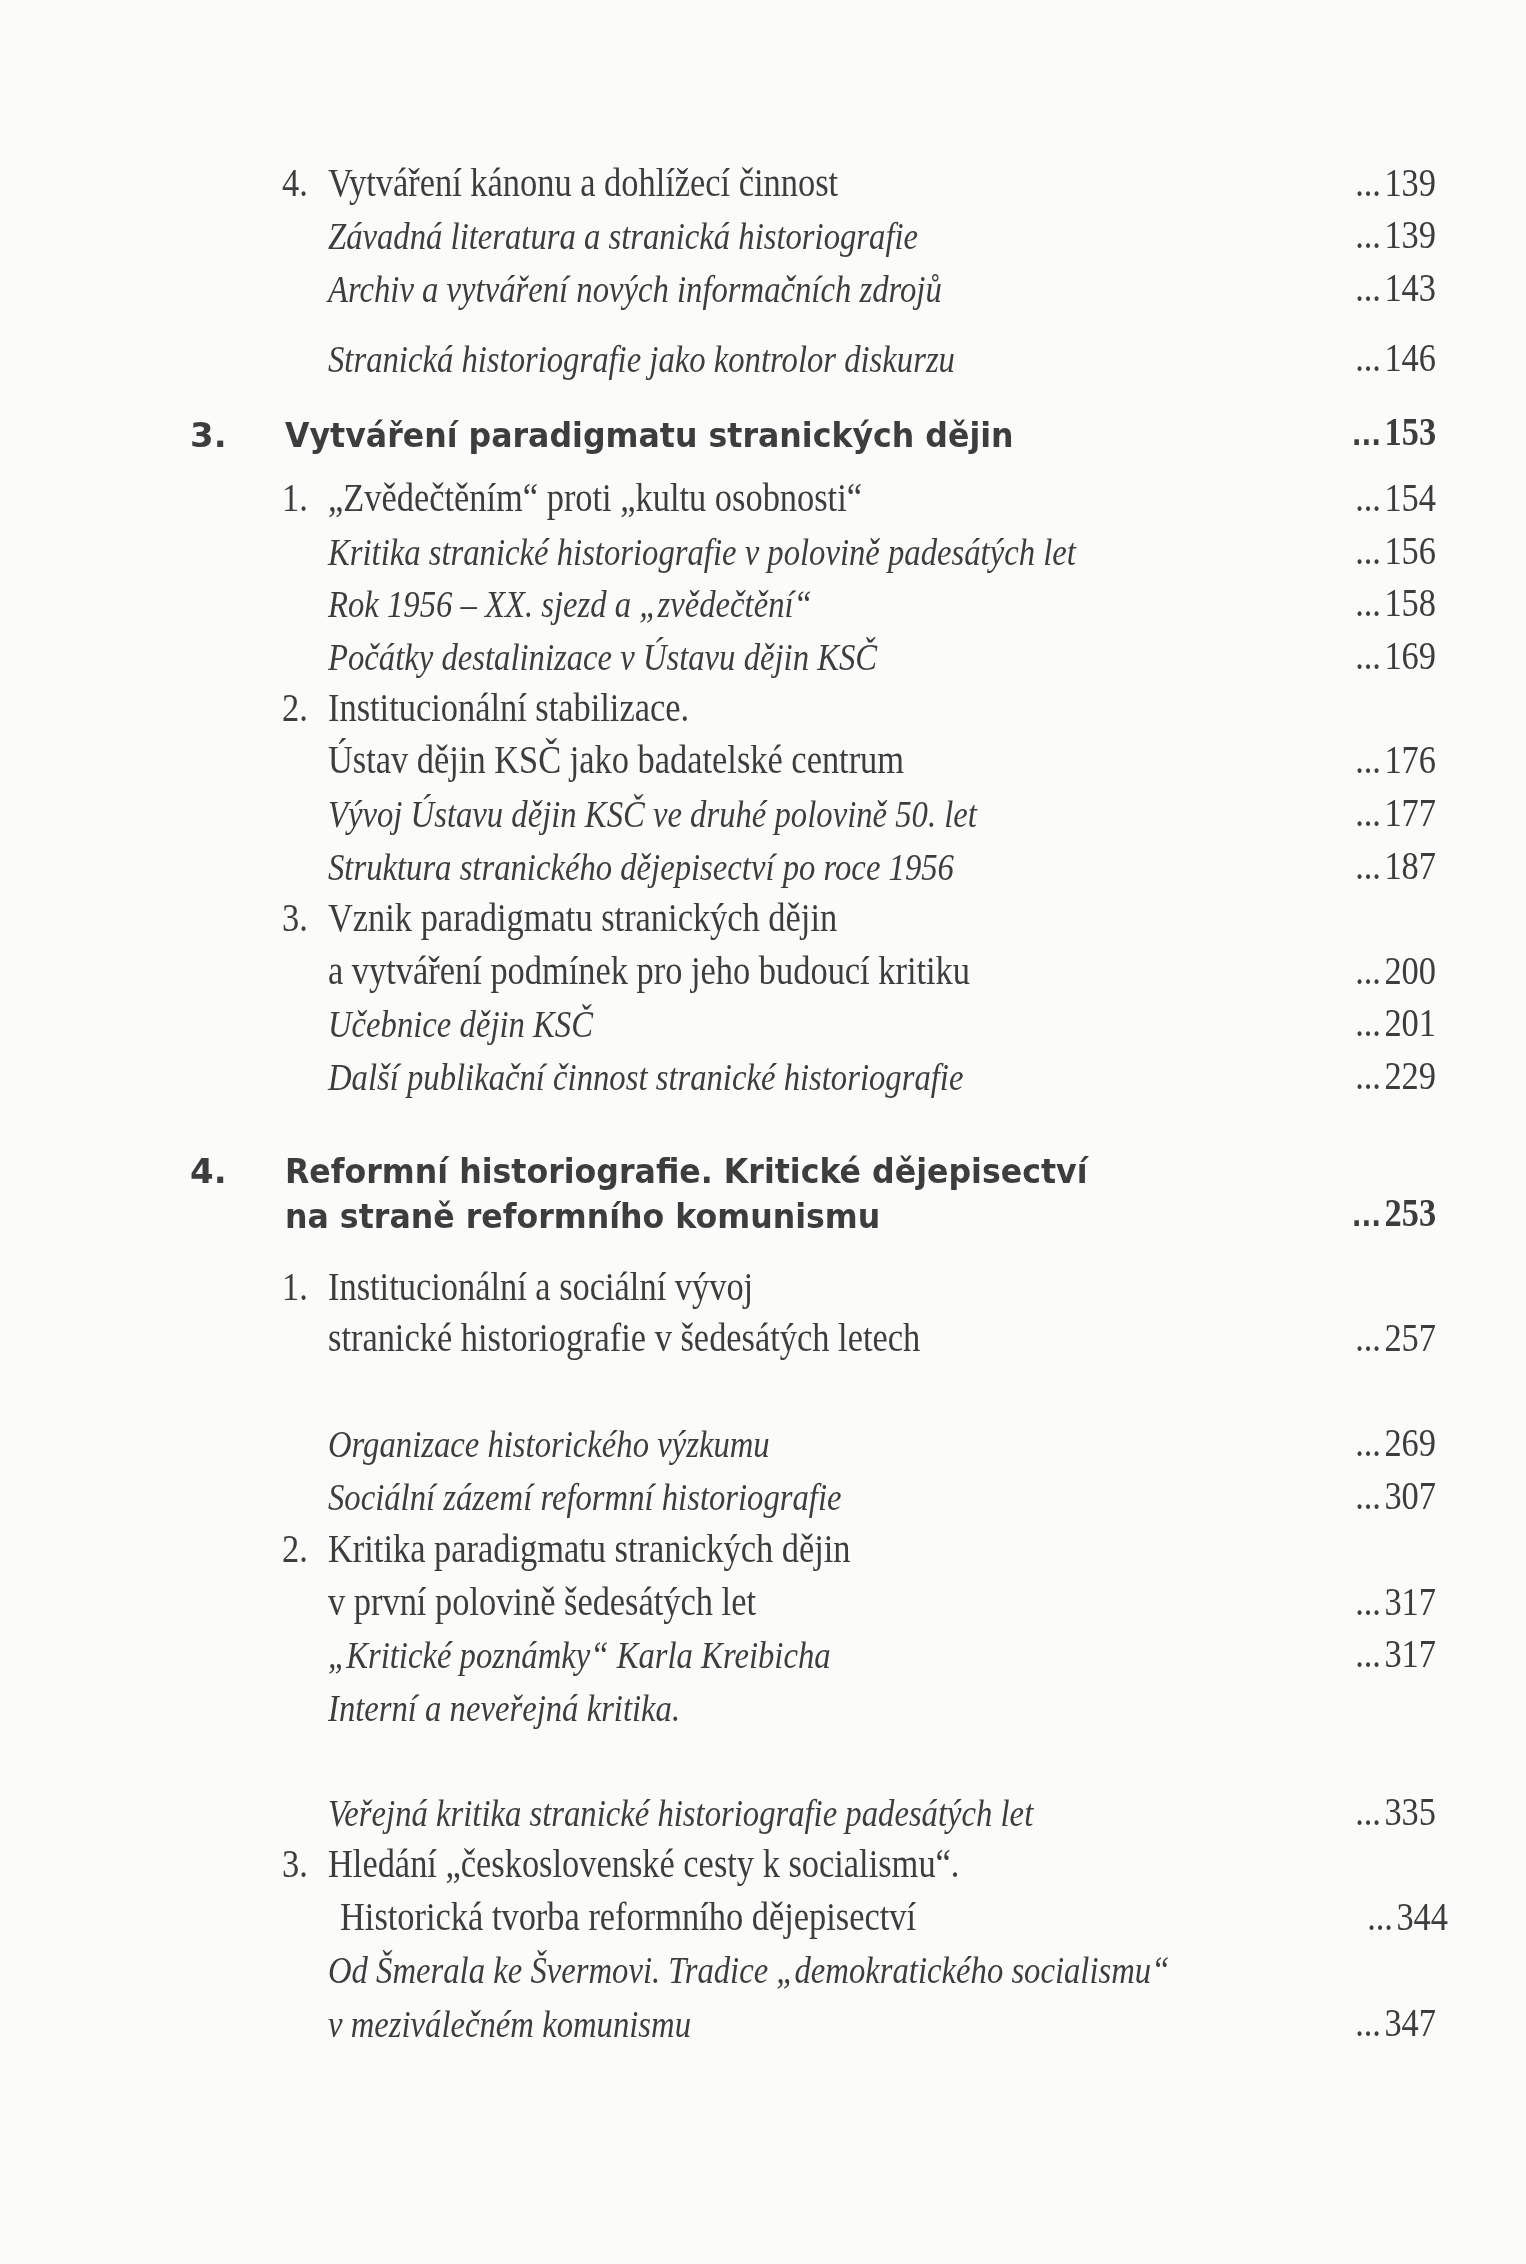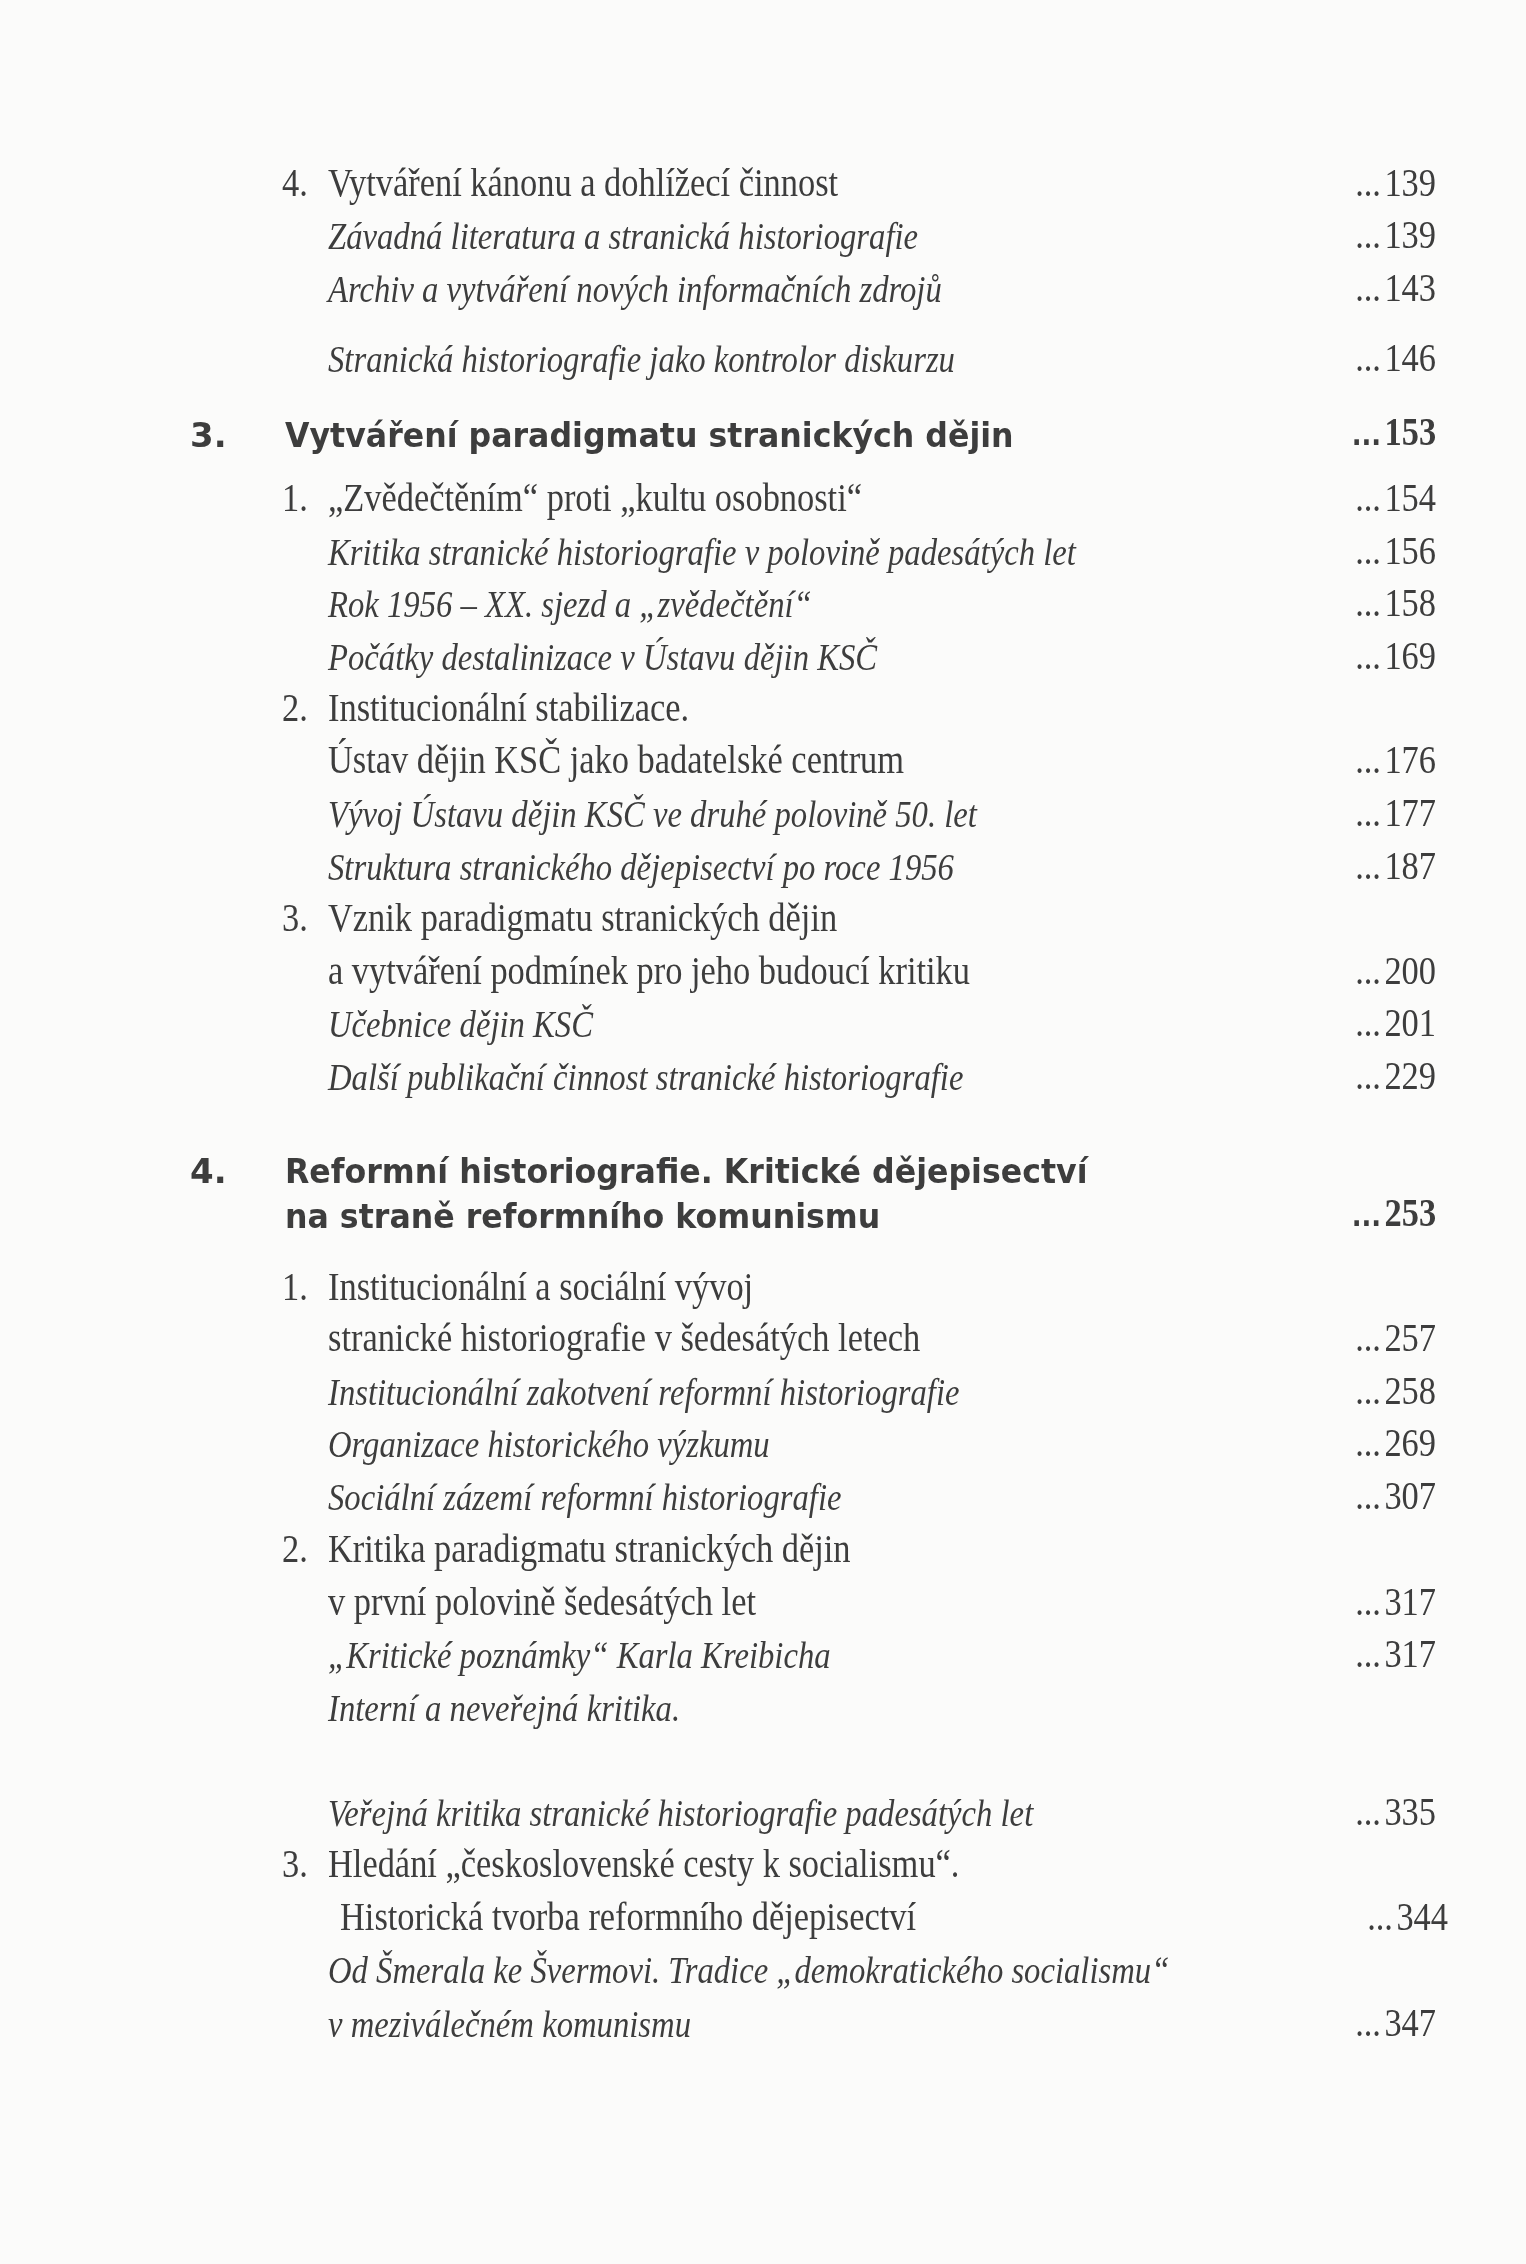--- a/index.html
+++ b/index.html
@@ -161,24 +161,20 @@
       <span class="pg chap"><span class="dots">...</span><span class="n">253</span></span>
     </div>
     <div class="line" style="top: 1269px;">
       <span class="num-label roman x-num txt">1.</span>
       <span class="txt roman x-sec" style="left: 328px;">Institucionální a sociální vývoj</span>
     </div>
     <div class="line" style="top: 1320px;">
       <span class="txt roman x-sec">stranické historiografie v šedesátých letech</span>
       <span class="pg"><span class="dots">...</span><span class="n">257</span></span>
     </div>
-    <div class="line" style="top: 1373px;">
-      <span class="txt ital x-sec">Institucionální zakotvení reformní historiografie</span>
-      <span class="pg"><span class="dots">...</span><span class="n">258</span></span>
-    </div>
     <div class="line" style="top: 1425px;">
       <span class="txt ital x-sec">Organizace historického výzkumu</span>
       <span class="pg"><span class="dots">...</span><span class="n">269</span></span>
     </div>
     <div class="line" style="top: 1478px;">
       <span class="txt ital x-sec">Sociální zázemí reformní historiografie</span>
       <span class="pg"><span class="dots">...</span><span class="n">307</span></span>
     </div>
     <div class="line" style="top: 1531px;">
       <span class="num-label roman x-num txt">2.</span>

